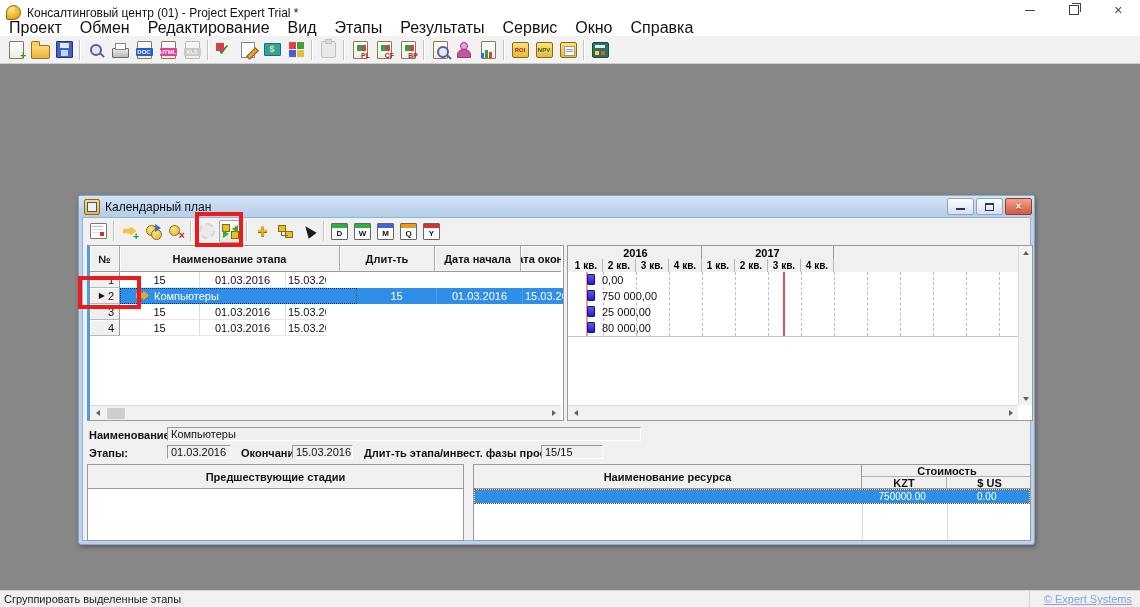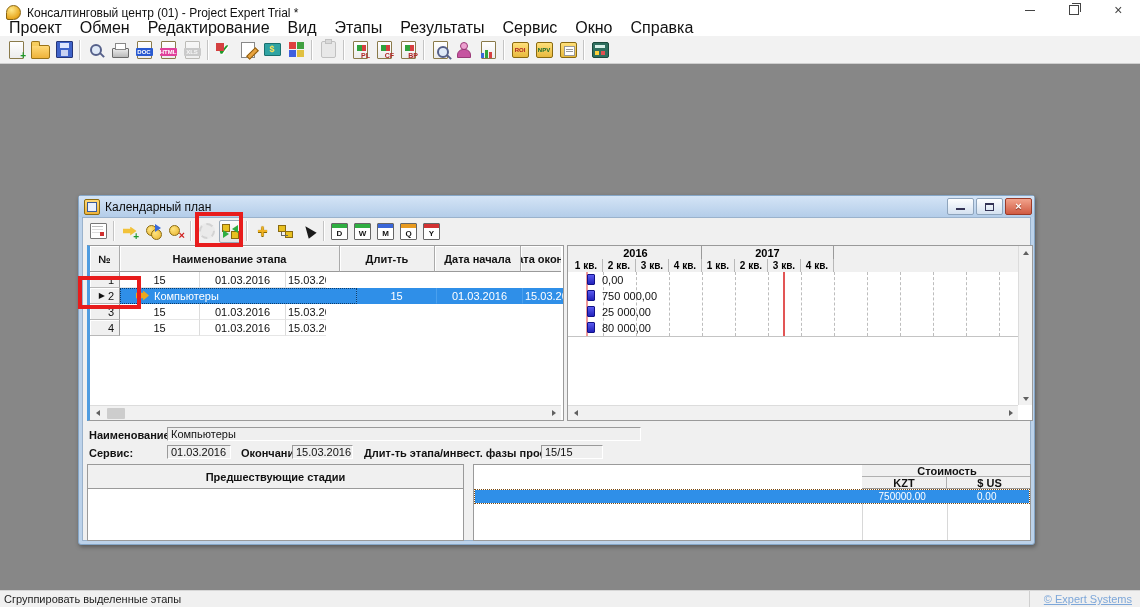--- a/index.html
+++ b/index.html
@@ -496,32 +496,33 @@
               <i class="tri-l"></i>
             </span>
           <span class="sbtn" style="margin-left:auto">
               <i class="tri-r"></i>
             </span>
         </div>
       </div>
 
       <span class="dlabel" style="left:6px;top:211px">Наименование:</span>
       <span class="dfield" style="left:84px;top:209px;width:474px">Компьютеры</span>
-      <span class="dlabel" style="left:6px;top:229px">Сервис:</span>
+      <span class="dlabel" style="left:6px;top:229px">Этапы:</span>
       <span class="dfield" style="left:84px;top:227px;width:64px">01.03.2016</span>
       <span class="dlabel" style="left:158px;top:229px">Окончание:</span>
       <span class="dfield" style="left:209px;top:227px;width:61px">15.03.2016</span>
       <span class="dlabel" style="left:281px;top:229px">Длит-ть этапа/инвест. фазы проекта:</span>
       <span class="dfield" style="left:458px;top:227px;width:62px">15/15</span>
 
       <div class="btab" style="left:4px;top:246px;width:377px;height:77px">
         <div class="bth" style="height:24px;border-bottom:1px solid #9a9a9a">Предшествующие стадии</div>
       </div>
 
       <div class="btab" style="left:390px;top:246px;width:558px;height:77px">
+        <div class="bth" style="position:absolute;left:0;top:0;width:388px;height:24px;border-right:1px solid #9a9a9a;border-bottom:1px solid #9a9a9a">Наименование ресурса</div>
         <div class="bth" style="position:absolute;left:388px;top:0;width:170px;height:12px;border-bottom:1px solid #b0b0b0">Стоимость</div>
         <div class="bth" style="position:absolute;left:388px;top:12px;width:85px;height:12px;border-right:1px solid #b0b0b0;border-bottom:1px solid #9a9a9a">KZT</div>
         <div class="bth" style="position:absolute;left:473px;top:12px;width:85px;height:12px;border-bottom:1px solid #9a9a9a">$ US</div>
         <span class="bcol-line" style="left:388px"></span>
         <span class="bcol-line" style="left:473px"></span>
         <div class="res-row">
           <span class="res-cell" style="width:387px"></span>
           <span class="res-cell" style="width:85px">750000.00</span>
           <span class="res-cell" style="width:85px">0.00</span>
         </div>

